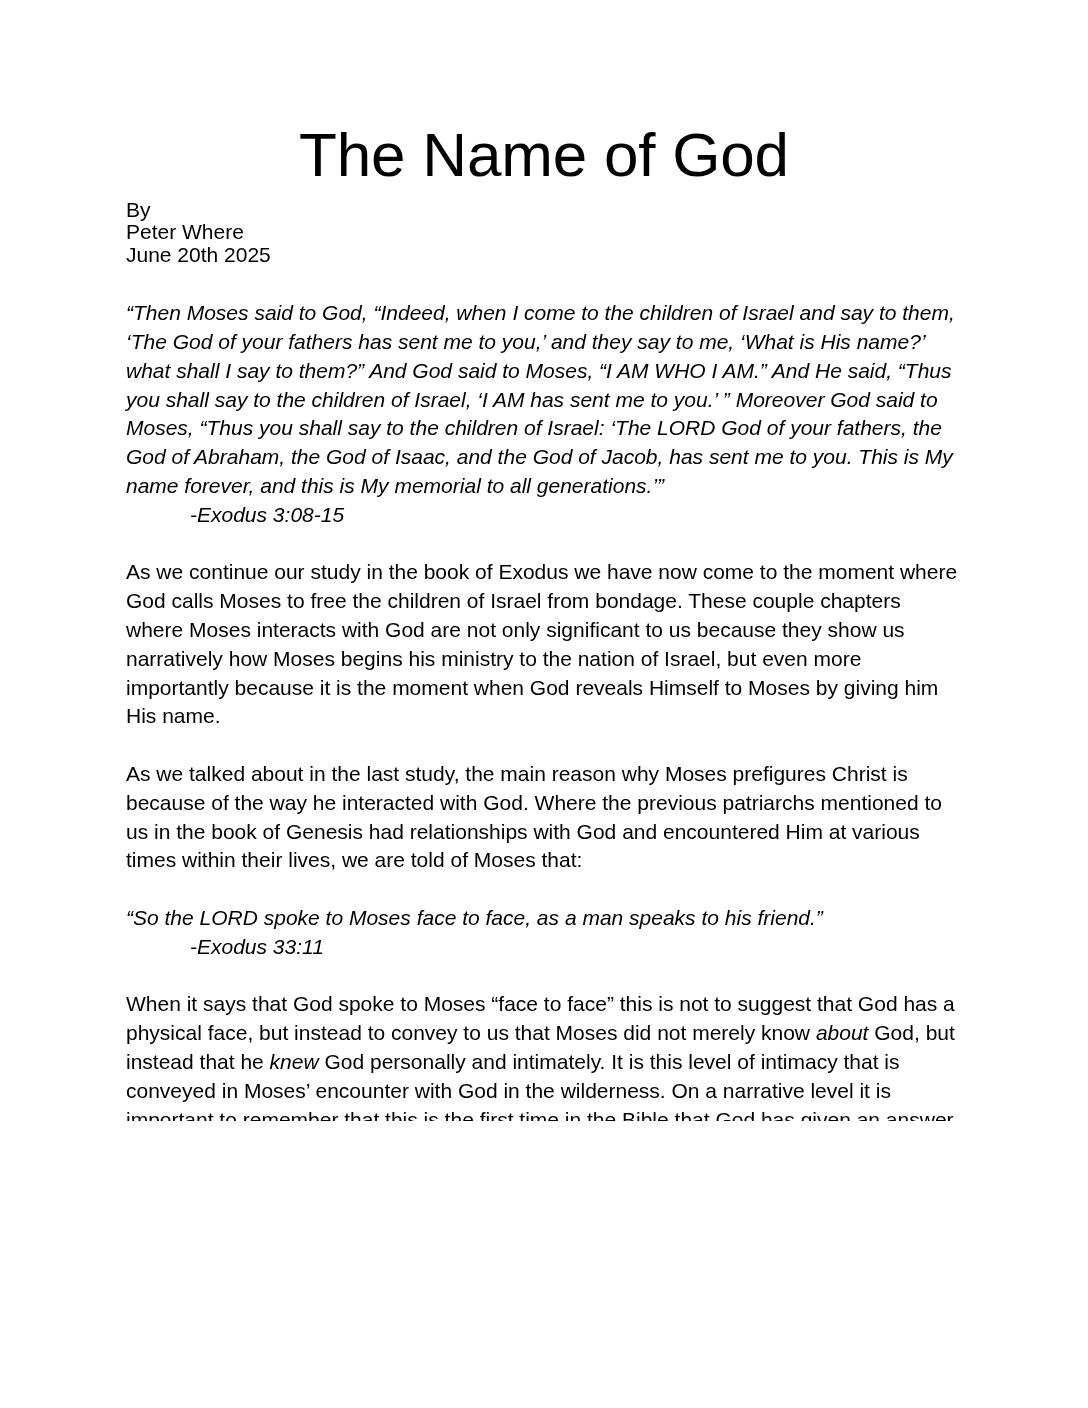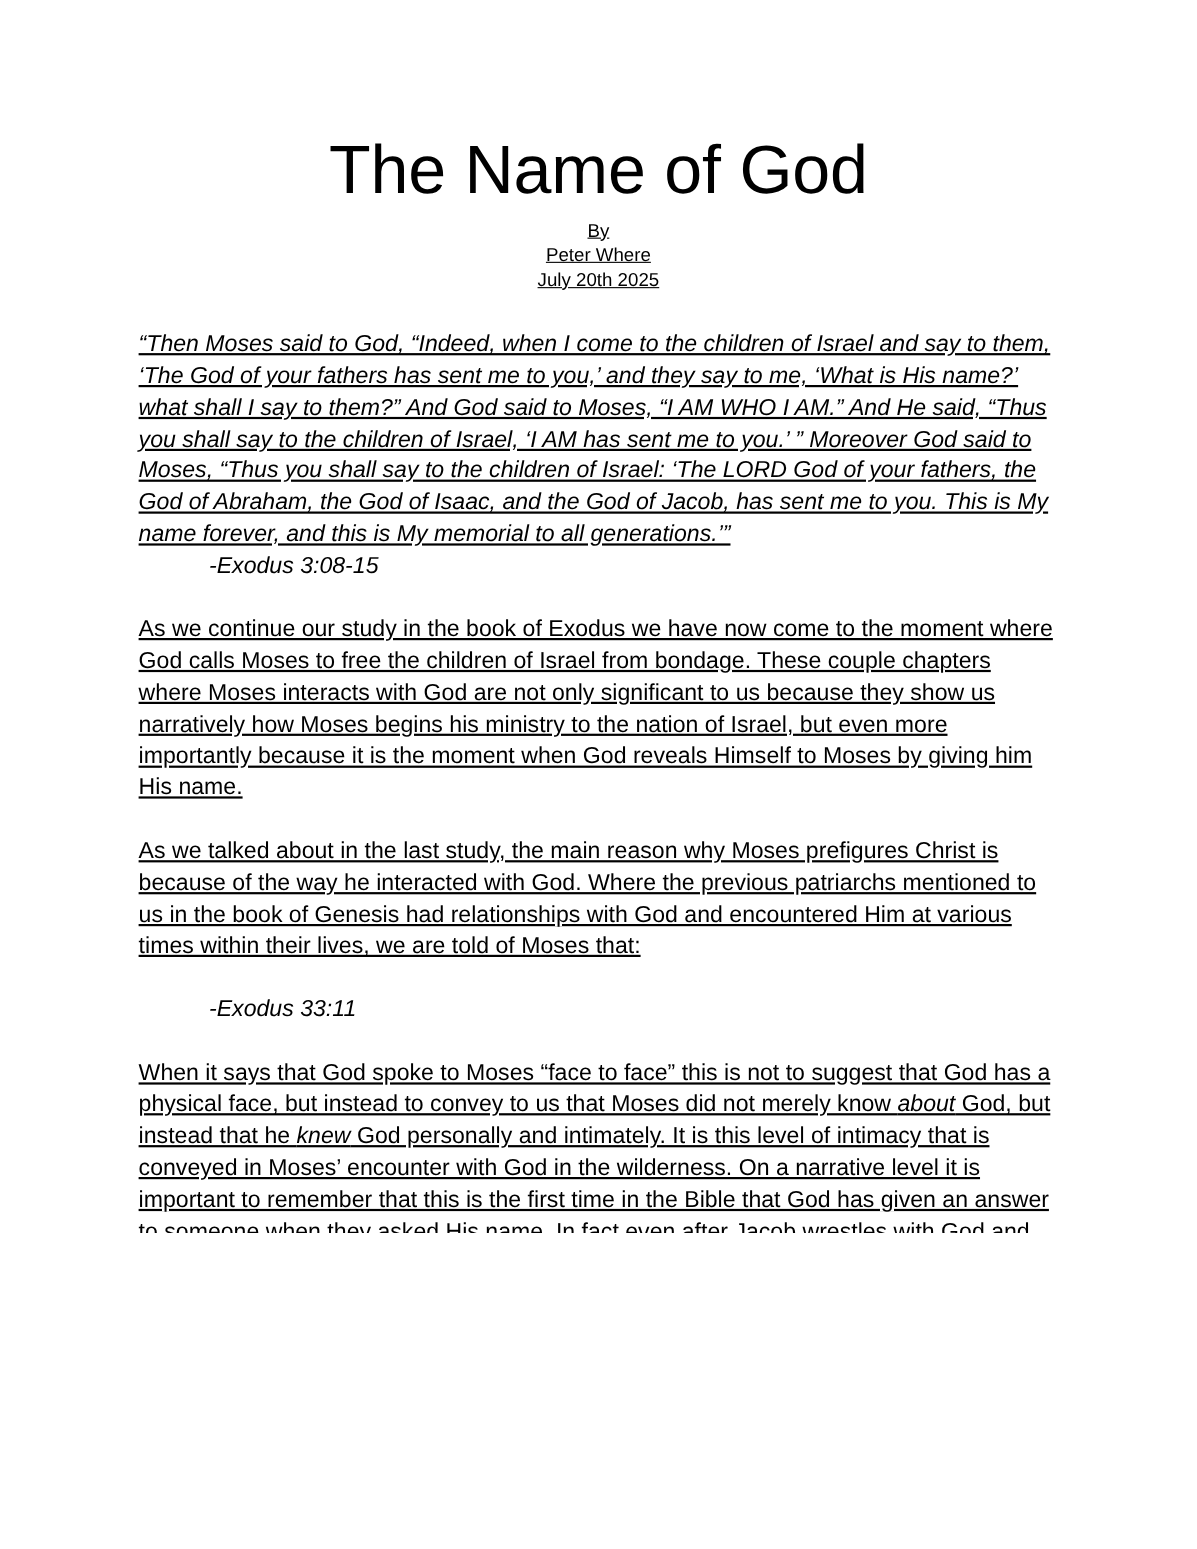--- a/index.html
+++ b/index.html
@@ -36,36 +36,33 @@
     padding-top: 122px;
     font-size: 62px;
     font-weight: normal;
     line-height: 1.06;
     text-align: center;
     letter-spacing: -0.2px;
   }
   .byline {
     margin: 0;
     padding-top: 11px;
-    text-align: center;
-    font-size: 17px;
+    font-size: 21px;
     line-height: 22.5px;
-    text-decoration: underline;
   }
   .byline .line {
     display: block;
   }
 
   
   .para {
     margin: 0;
     font-size: 21px;
     line-height: 28.8px;
     text-align: left;
-    text-decoration: underline;
   }
   .para.quote {
     font-style: italic;
   }
   .para em {
     font-style: italic;
   }
   .citation {
     margin: 0;
     font-size: 21px;
@@ -82,38 +79,39 @@
 <body>
 
 <div class="page">
   <div class="content">
 
     <h1 class="doc-title">The Name of God</h1>
 
     <div class="byline">
       <span class="line">By</span>
       <span class="line">Peter Where</span>
-      <span class="line">July 20th 2025</span>
+      <span class="line">June 20th 2025</span>
     </div>
 
     <div class="gap-after-byline"></div>
 
     <p class="para quote">“Then Moses said to God, “Indeed, when I come to the children of Israel and say to them, ‘The God of your fathers has sent me to you,’ and they say to me, ‘What is His name?’ what shall I say to them?” And God said to Moses, “I AM WHO I AM.” And He said, “Thus you shall say to the children of Israel, ‘I AM has sent me to you.’ ” Moreover God said to Moses, “Thus you shall say to the children of Israel: ‘The LORD God of your fathers, the God of Abraham, the God of Isaac, and the God of Jacob, has sent me to you. This is My name forever, and this is My memorial to all generations.’”</p>
     <p class="citation">-Exodus 3:08-15</p>
 
     <div class="gap-block"></div>
 
     <p class="para">As we continue our study in the book of Exodus we have now come to the moment where God calls Moses to free the children of Israel from bondage. These couple chapters where Moses interacts with God are not only significant to us because they show us narratively how Moses begins his ministry to the nation of Israel, but even more importantly because it is the moment when God reveals Himself to Moses by giving him His name.</p>
 
     <div class="gap-block"></div>
 
     <p class="para">As we talked about in the last study, the main reason why Moses prefigures Christ is because of the way he interacted with God. Where the previous patriarchs mentioned to us in the book of Genesis had relationships with God and encountered Him at various times within their lives, we are told of Moses that:</p>
 
     <div class="gap-block"></div>
 
+    <p class="para quote">“So the LORD spoke to Moses face to face, as a man speaks to his friend.”</p>
     <p class="citation">-Exodus 33:11</p>
 
     <div class="gap-block"></div>
 
     <p class="para"><span>When it says that God spoke to Moses “face to face” this is not to suggest that God has a physical face, but instead to convey to us that Moses did not merely know </span><em>about</em><span> God, but instead that he </span><em>knew</em><span> God personally and intimately. It is this level of intimacy that is conveyed in Moses’ encounter with God in the wilderness. On a narrative level it is important to remember that this is the first time in the Bible that God has given an answer to someone when they asked His name. In fact even after Jacob wrestles with God and receives a blessing from Him, this is what happens when Jacob asks God for His name:</span></p>
 
   </div>
 </div>
 
 </body></html>

